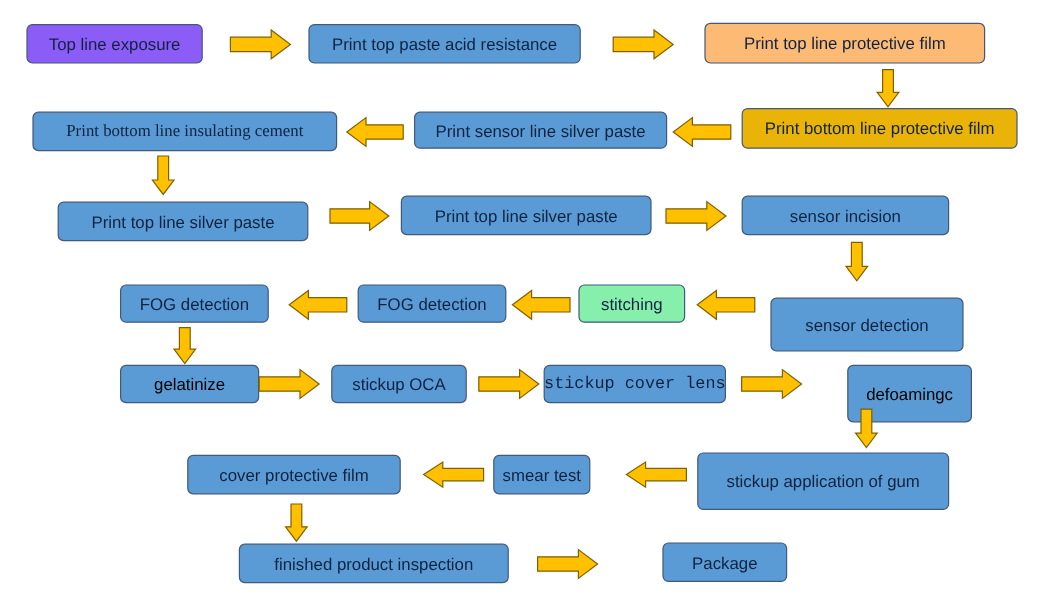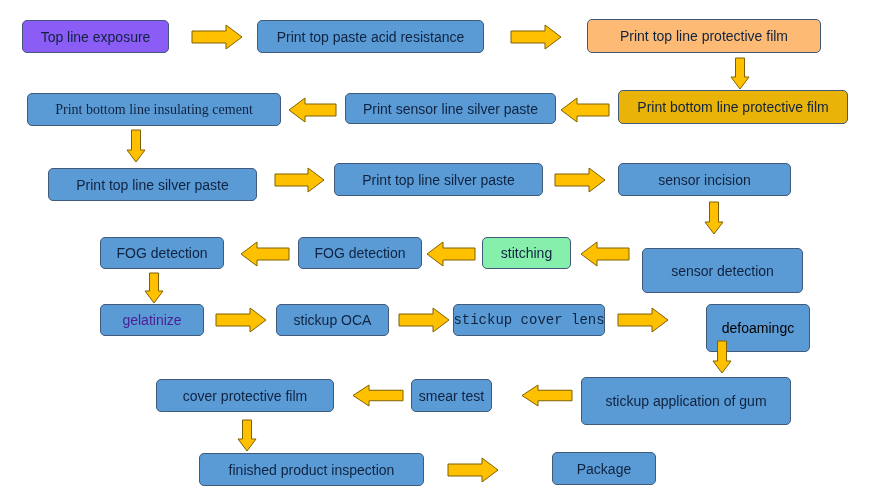--- a/index.html
+++ b/index.html
@@ -31,21 +31,21 @@
 <div class="box" style="left: 618px; top: 90px; width: 230px; height: 34px; background: #eab308; border-color: rgb(65, 89, 122); color: rgb(15, 35, 64);">Print bottom line protective film</div>
 <div class="box" style="left: 345px; top: 93px; width: 211px; height: 31px; background: rgb(91, 155, 213); border-color: rgb(65, 89, 122); color: rgb(15, 35, 64);">Print sensor line silver paste</div>
 <div class="box" style="left: 27px; top: 93px; width: 254px; height: 33px; background: rgb(91, 155, 213); border-color: rgb(65, 89, 122); color: rgb(15, 35, 64); font-family: Liberation Serif, serif;">Print bottom line insulating cement</div>
 <div class="box" style="left: 48px; top: 168px; width: 209px; height: 33px; background: rgb(91, 155, 213); border-color: rgb(65, 89, 122); color: rgb(15, 35, 64);">Print top line silver paste</div>
 <div class="box" style="left: 334px; top: 163px; width: 209px; height: 33px; background: rgb(91, 155, 213); border-color: rgb(65, 89, 122); color: rgb(15, 35, 64);">Print top line silver paste</div>
 <div class="box" style="left: 618px; top: 163px; width: 173px; height: 33px; background: rgb(91, 155, 213); border-color: rgb(65, 89, 122); color: rgb(15, 35, 64);">sensor incision</div>
 <div class="box" style="left: 642px; top: 232px; width: 161px; height: 45px; background: rgb(91, 155, 213); border-color: rgb(65, 89, 122); color: rgb(15, 35, 64); margin-top: 16px;">sensor detection</div>
 <div class="box" style="left: 482px; top: 237px; width: 89px; height: 32px; background: #86efac; border-color: rgb(65, 89, 122); color: rgb(15, 35, 64);">stitching</div>
 <div class="box" style="left: 298px; top: 237px; width: 124px; height: 32px; background: rgb(91, 155, 213); border-color: rgb(65, 89, 122); color: rgb(15, 35, 64);">FOG detection</div>
 <div class="box" style="left: 100px; top: 237px; width: 124px; height: 32px; background: rgb(91, 155, 213); border-color: rgb(65, 89, 122); color: rgb(15, 35, 64);">FOG detection</div>
-<div class="box" style="left: 100px; top: 304px; width: 104px; height: 32px; background: rgb(91, 155, 213); border-color: rgb(65, 89, 122); color: #4c1d95;">gelatinize</div>
+<div class="box" style="left: 100px; top: 304px; width: 116px; height: 32px; background: rgb(91, 155, 213); border-color: rgb(65, 89, 122); color: #000000;">gelatinize</div>
 <div class="box" style="left: 276px; top: 304px; width: 113px; height: 32px; background: rgb(91, 155, 213); border-color: rgb(65, 89, 122); color: rgb(15, 35, 64);">stickup OCA</div>
 <div class="box" style="left: 453px; top: 304px; width: 152px; height: 32px; background: rgb(91, 155, 213); border-color: rgb(65, 89, 122); color: rgb(15, 35, 64); font-family: Liberation Mono, monospace;">stickup cover lens</div>
 <div class="box" style="left: 706px; top: 304px; width: 104px; height: 48px; background: rgb(91, 155, 213); border-color: rgb(65, 89, 122); color: #000000;">defoamingc</div>
 <div class="box" style="left: 581px; top: 377px; width: 210px; height: 48px; background: rgb(91, 155, 213); border-color: rgb(65, 89, 122); color: rgb(15, 35, 64);">stickup application of gum</div>
 <div class="box" style="left: 411px; top: 379px; width: 81px; height: 33px; background: rgb(91, 155, 213); border-color: rgb(65, 89, 122); color: rgb(15, 35, 64);">smear test</div>
 <div class="box" style="left: 156px; top: 379px; width: 178px; height: 33px; background: rgb(91, 155, 213); border-color: rgb(65, 89, 122); color: rgb(15, 35, 64);">cover protective film</div>
 <div class="box" style="left: 199px; top: 453px; width: 225px; height: 33px; background: rgb(91, 155, 213); border-color: rgb(65, 89, 122); color: rgb(15, 35, 64); text-align: right;">finished product inspection</div>
 <div class="box" style="left: 552px; top: 452px; width: 104px; height: 33px; background: rgb(91, 155, 213); border-color: rgb(65, 89, 122); color: rgb(15, 35, 64);">Package</div>
 
 <div class="arrow" style="left:192px;top:25px;width:50px;height:24px;">

